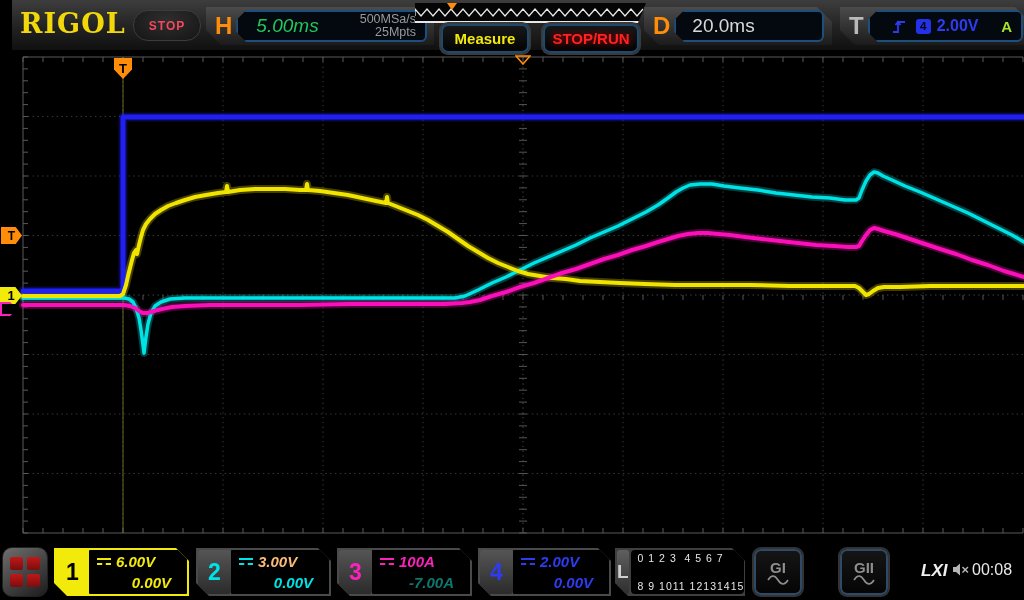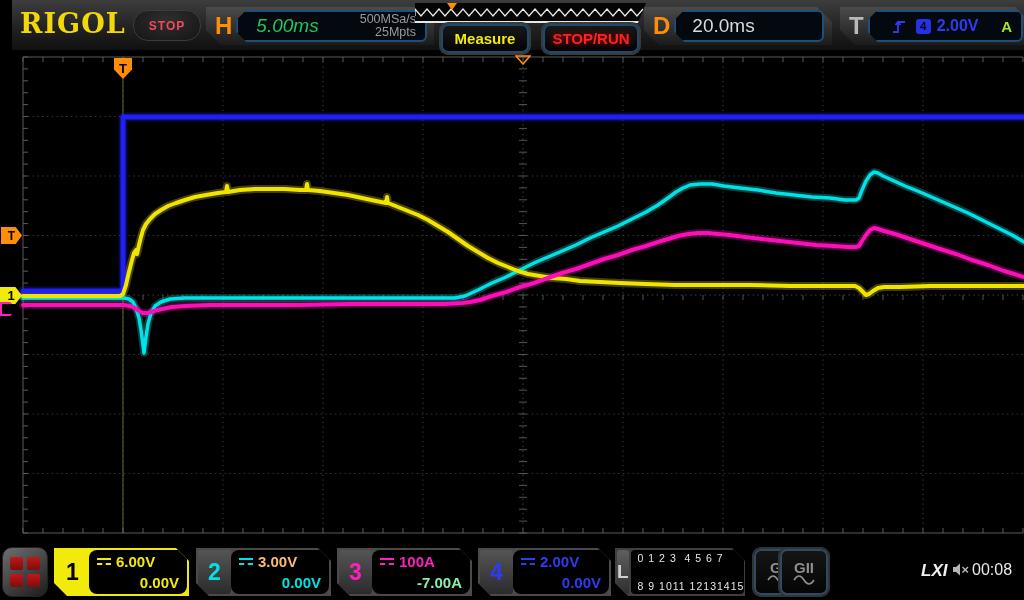--- a/index.html
+++ b/index.html
@@ -64,38 +64,38 @@
   .bottombar{position:absolute;left:0;top:545px;width:1024px;height:55px;background:#000;}
   .menu-btn{position:absolute;left:2px;top:2px;width:46px;height:50px;border-radius:10px;
        background:linear-gradient(145deg,#6e6e6e,#1c1c1c);border:1px solid #222;box-sizing:border-box;
        display:grid;grid-template-columns:13px 13px;gap:4px;align-content:center;justify-content:center;}
   .menu-sq{width:13px;height:13px;border-radius:2px;background:linear-gradient(#c01818,#7c0d0d);}
   .chw{position:absolute;top:3px;height:48px;padding:2px;box-sizing:border-box;
        clip-path:polygon(0 0,calc(100% - 13px) 0,100% 13px,100% 100%,13px 100%,0 calc(100% - 13px));
        display:flex;}
   .chw .num{width:33px;display:flex;align-items:center;justify-content:center;
        font-size:23px;font-weight:bold;}
-  .chw .vals{flex:1;background:#000;border-radius:8px;padding:3px 8px 3px 8px;
-       display:flex;flex-direction:column;justify-content:space-between;}
+  .chw .vals{flex:1;background:#000;border-radius:1px;padding:3px 16px 3px 8px;
+       display:flex;flex-direction:column;justify-content:space-between;font-style:italic;}
   .chw .row1{display:flex;align-items:center;gap:5px;font-size:15px;font-weight:bold;}
   .chw .row2{text-align:right;font-size:15px;font-weight:bold;}
   .dcicon{width:14px;height:9px;display:inline-block;position:relative;}
   .dcicon::before{content:"";position:absolute;left:0;top:1px;width:14px;height:2px;background:currentColor;}
   .dcicon::after{content:"";position:absolute;left:0;top:6px;width:14px;border-top:2px dashed currentColor;}
   .la{left:615px;width:130px;background:#3f3f3f;}
   .la .lbl{width:27px;background:linear-gradient(#5f5f5f,#2e2e2e);color:#cfcfcf;border-radius:3px;
        display:flex;align-items:center;justify-content:center;font-size:19px;font-weight:bold;}
   .la .digits{flex:1;background:#000;border-radius:4px;margin-left:2px;color:#e6e6e6;
        font-size:10.5px;line-height:12px;display:flex;flex-direction:column;justify-content:center;
        padding-left:7px;white-space:pre;letter-spacing:1px;gap:16px;}
   .gen{position:absolute;top:4px;width:48px;height:46px;border:2px solid #2e4a66;border-radius:7px;
        box-shadow:0 0 0 2px #333;background:linear-gradient(#151515,#050505);color:#8f8f8f;
        display:flex;flex-direction:column;align-items:center;justify-content:center;
        font-size:15px;font-weight:bold;line-height:15px;box-sizing:border-box;}
-  .gi{left:754px;} .gii{left:780px;text-align:right;}
+  .gi{left:754px;} .gii{left:840px;text-align:right;}
   .lxi{position:absolute;left:921px;top:16px;color:#efefef;font-style:italic;font-weight:bold;font-size:17px;}
   .mute{position:absolute;left:952px;top:17px;}
   .clock{position:absolute;left:972px;top:16px;color:#e8e8e8;font-size:16px;}
 </style>
 </head>
 <body>
 
 <div class="screen">
 
   <div class="topbar">
@@ -446,21 +446,21 @@
         <div class="row2" style="color: rgb(0, 227, 230);">0.00V</div>
       </div>
     </div>
     <div class="chw" style="left: 337px; width: 135px; background: rgb(74, 74, 74);">
       <div class="num" style="color: rgb(251, 34, 187); background: linear-gradient(rgb(85, 85, 85), rgb(43, 43, 43)); border-radius: 3px;">3</div>
       <div class="vals">
         <div class="row1" style="color: rgb(251, 34, 187); text-align: center;">
             <span class="dcicon" style="color: rgb(251, 34, 187);"></span>
           <span>100A</span>
           </div>
-        <div class="row2" style="color: #86efac;">-7.00A</div>
+        <div class="row2" style="color: #0f766e;">-7.00A</div>
       </div>
     </div>
     <div class="chw" style="left: 478px; width: 133px; background: rgb(74, 74, 74);">
       <div class="num" style="color: rgb(45, 60, 242); background: linear-gradient(rgb(85, 85, 85), rgb(43, 43, 43)); border-radius: 3px;">4</div>
       <div class="vals">
         <div class="row1" style="color: rgb(45, 60, 242);">
             <span class="dcicon" style="color: rgb(45, 60, 242);"></span>
           <span>2.00V</span>
           </div>
         <div class="row2" style="color: rgb(45, 60, 242);">0.00V</div>

